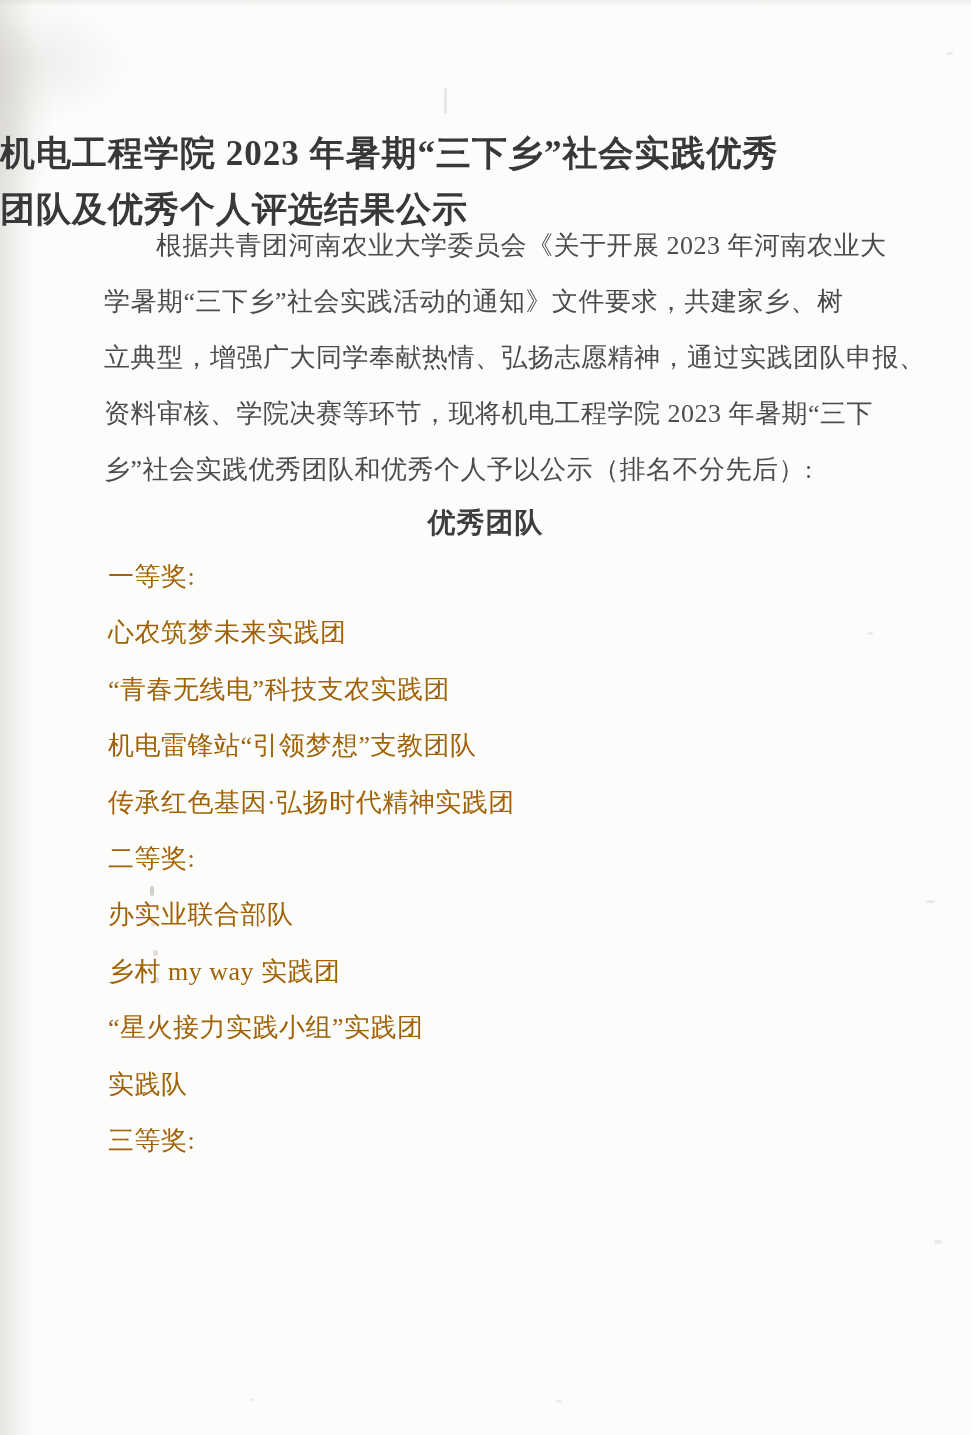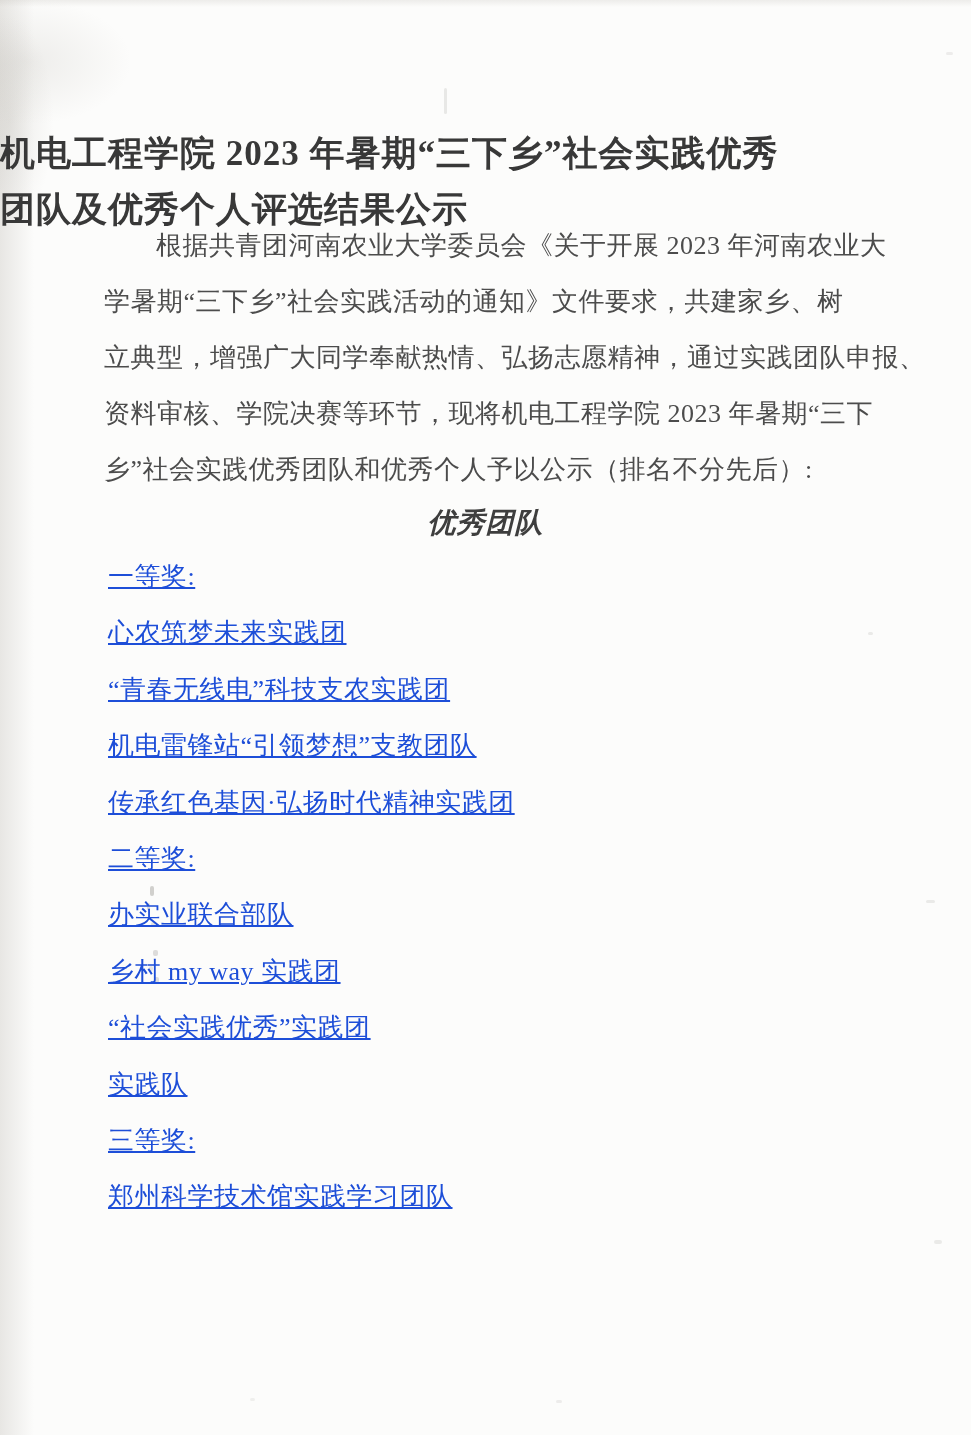--- a/index.html
+++ b/index.html
@@ -64,30 +64,28 @@
   .para .pline { white-space: nowrap; }
   .para .pline.indent { padding-left: 52px; }
   .section-heading {
     position: absolute;
     top: 504px; left: 0; width: 100%;
     text-align: center;
     font-size: 28px;
     font-weight: bold;
     letter-spacing: 1px;
     color: #3e3e3e;
-    font-style: italic;
   }
   .award-list {
     position: absolute;
     top: 549px; left: 108px; width: 800px;
     font-size: 26px;
     line-height: 56.4px;
     letter-spacing: 0.5px;
-    color: #1d4ed8;
-    text-decoration: underline;
+    color: #a16207;
   }
   .award-list .group-label { white-space: nowrap; }
   .award-list .team { white-space: nowrap; }
 </style>
 </head>
 <body>
 
 <div class="page">
 
   <div class="edge-left"></div>
@@ -127,20 +125,19 @@
 
     <div class="group-label">一等奖:</div>
     <div class="team">心农筑梦未来实践团</div>
     <div class="team">“青春无线电”科技支农实践团</div>
     <div class="team">机电雷锋站“引领梦想”支教团队</div>
     <div class="team">传承红色基因·弘扬时代精神实践团</div>
 
     <div class="group-label">二等奖:</div>
     <div class="team">办实业联合部队</div>
     <div class="team">乡村 my way 实践团</div>
-    <div class="team">“社会实践优秀”实践团</div>
+    <div class="team">“星火接力实践小组”实践团</div>
     <div class="team">实践队</div>
 
     <div class="group-label">三等奖:</div>
-    <div class="team">郑州科学技术馆实践学习团队</div>
   </div>
 
 </div>
 
 </body></html>

